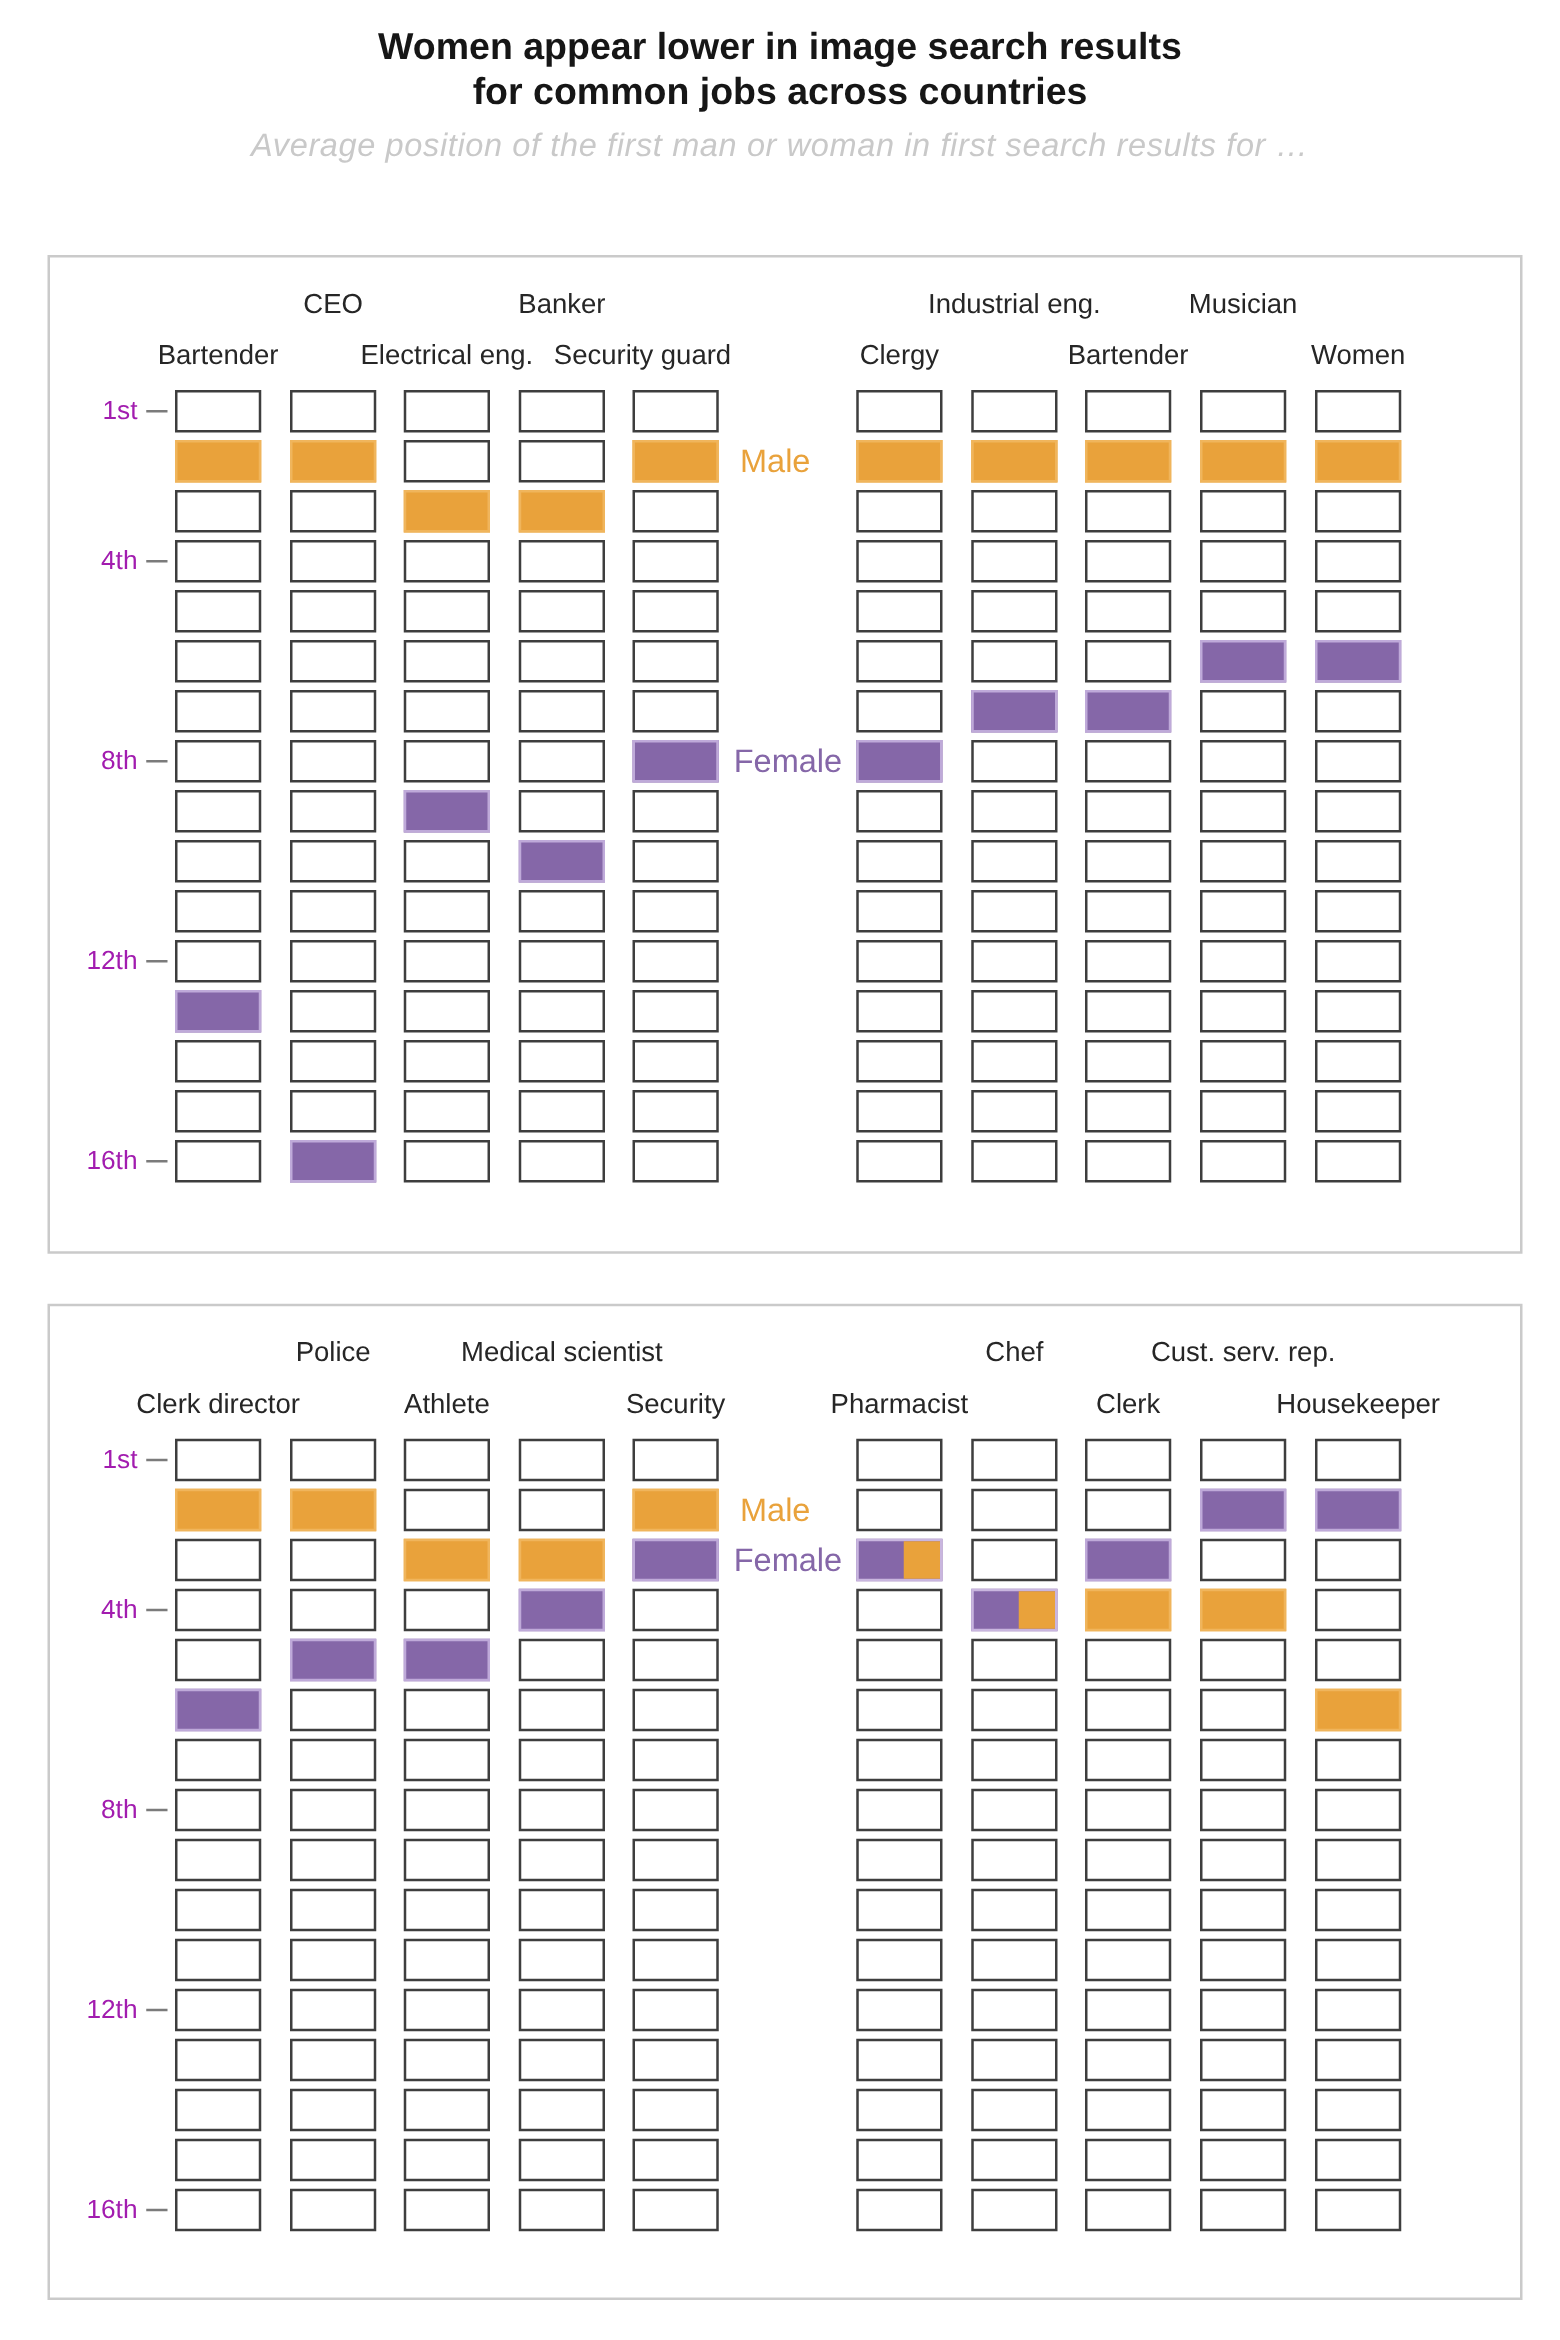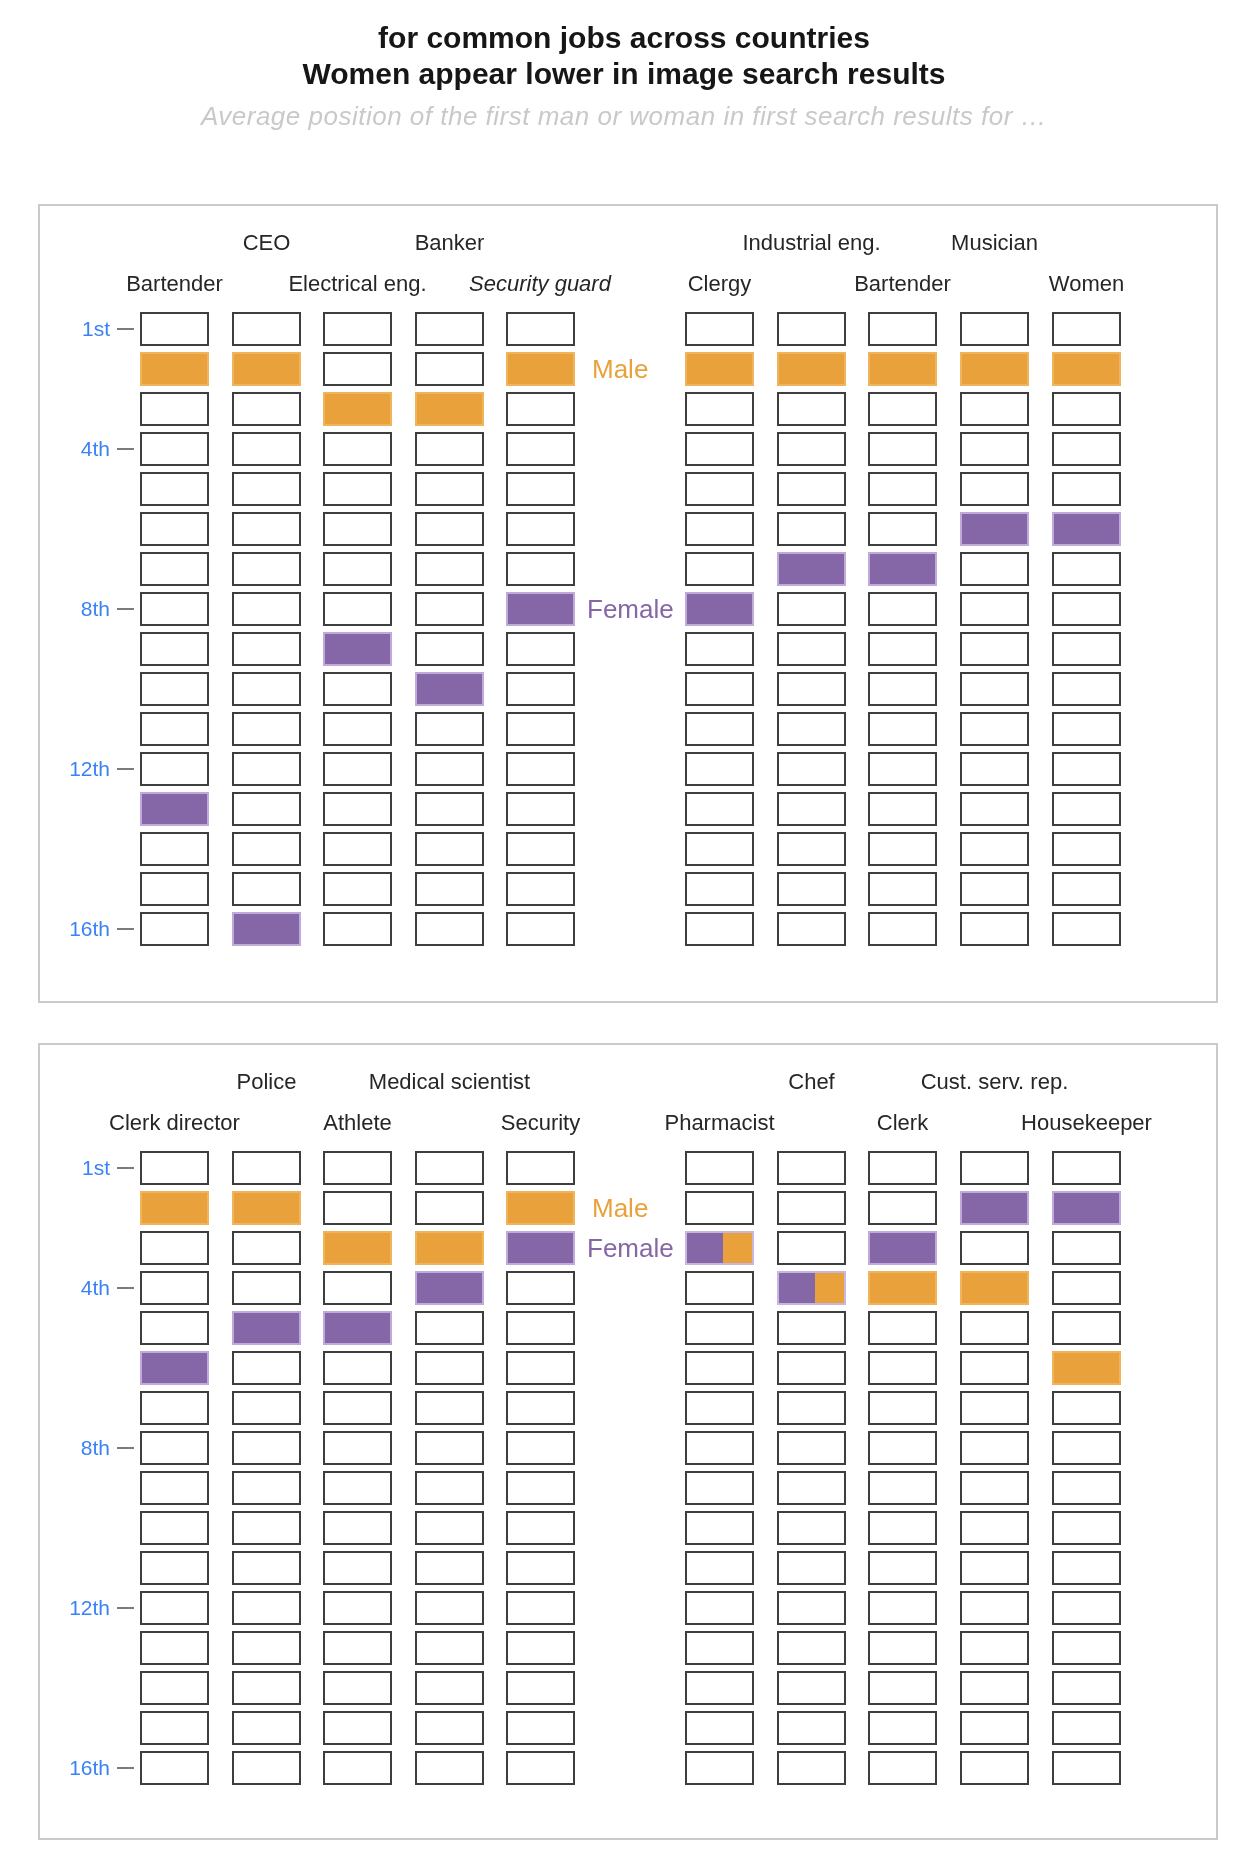--- a/index.html
+++ b/index.html
@@ -20,53 +20,53 @@
     border:2px solid #cacaca;background:#fff;
   }
   #panel-top{top:204px;height:799px;}
   #panel-bottom{top:1043px;height:797px;}
   .job-label{
     position:absolute;transform:translateX(-50%);font-size:22px;color:#262626;
     white-space:nowrap;
   }
   .tick-label{
     position:absolute;left:4px;width:66px;text-align:right;
-    font-size:21px;color:#3b82f6;transform:translateY(-50%);
+    font-size:21px;color:#a21caf;transform:translateY(-50%);
   }
   .tick-dash{
     position:absolute;left:77px;width:17px;height:2px;background:#7b7b7b;
   }
   .box{
     position:absolute;width:69px;height:34px;box-sizing:border-box;
     border:2px solid #3e3e3e;background:#fff;
   }
   .box.male{border-color:#f0b55c;}
   .box.female{border-color:#bfaad9;}
   .box.split{border-color:#c9b6df;}
   .split-male{position:absolute;right:0;top:0;width:45%;height:100%;}
   .legend{
     position:absolute;font-size:26px;white-space:nowrap;transform:translateY(-50%);
   }
 </style>
 </head>
 <body>
 
 <div class="title">
+  <div>Women appear lower in image search results</div>
   <div>for common jobs across countries</div>
-  <div>Women appear lower in image search results</div>
 </div>
 
 <div class="subtitle">Average position of the first man or woman in first search results for …</div>
 
 <section class="panel" id="panel-top">
     <div class="job-label" style="left: 134.5px; top: 65px;">Bartender</div>
     <div class="job-label" style="left: 226.5px; top: 24px;">CEO</div>
     <div class="job-label" style="left: 317.5px; top: 65px;">Electrical eng.</div>
     <div class="job-label" style="left: 409.5px; top: 24px;">Banker</div>
-    <div class="job-label" style="left: 500px; top: 65px; font-style: italic;">Security guard</div>
+    <div class="job-label" style="left: 474px; top: 65px;">Security guard</div>
     <div class="job-label" style="left: 679.5px; top: 65px;">Clergy</div>
     <div class="job-label" style="left: 771.5px; top: 24px;">Industrial eng.</div>
     <div class="job-label" style="left: 862.5px; top: 65px;">Bartender</div>
     <div class="job-label" style="left: 954.5px; top: 24px;">Musician</div>
     <div class="job-label" style="left: 1046.5px; top: 65px;">Women</div>
     <div class="tick-label" style="top: 123px;">1st</div>
     <div class="tick-dash" style="top: 122px;"></div>
     <div class="tick-label" style="top: 243px;">4th</div>
     <div class="tick-dash" style="top: 242px;"></div>
     <div class="tick-label" style="top: 403px;">8th</div>

